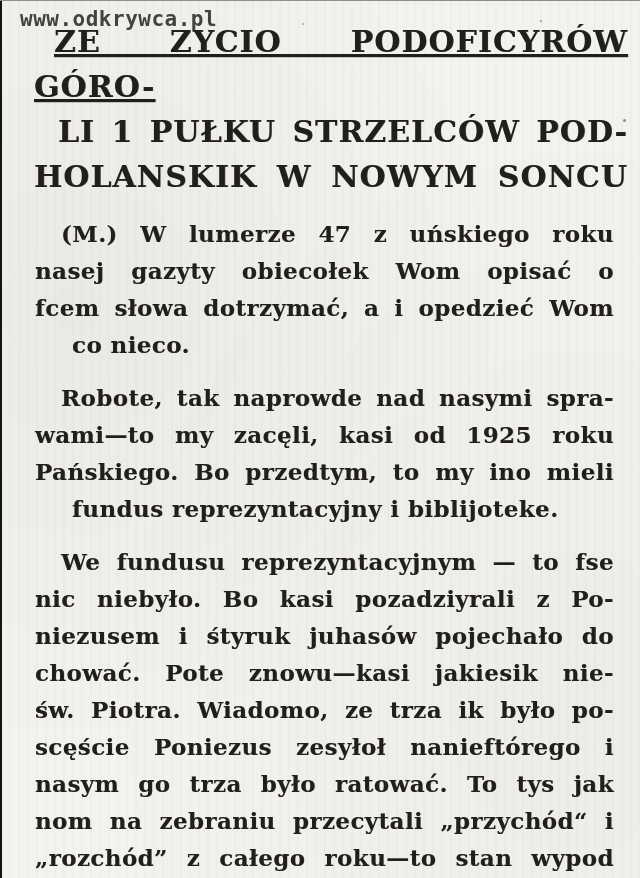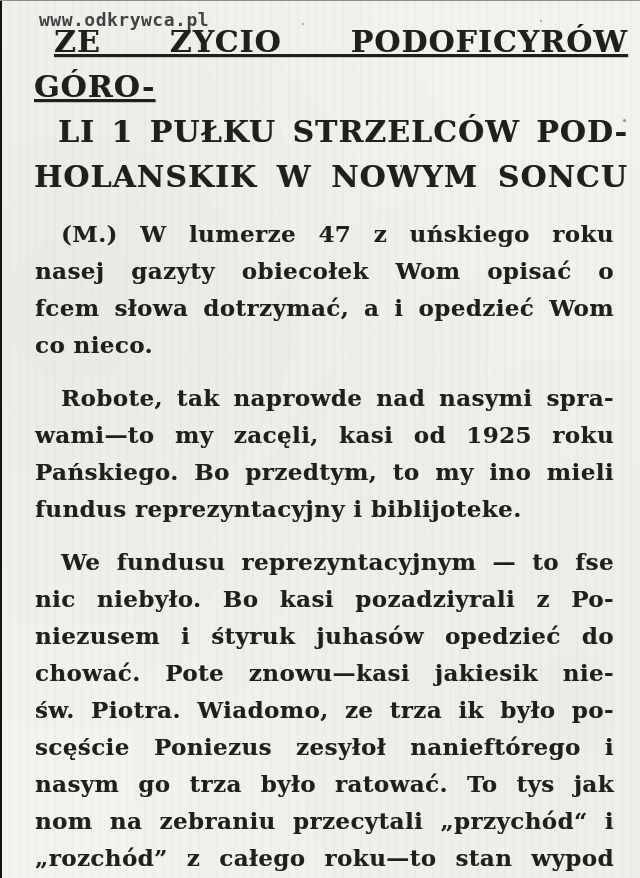--- a/index.html
+++ b/index.html
@@ -15,23 +15,23 @@
       repeating-linear-gradient(90deg, rgba(0,0,0,0.016) 0 2px, rgba(0,0,0,0) 2px 9px);
     border-top:1px solid rgba(60,60,60,0.55);
     font-family:"DejaVu Serif","Liberation Serif",serif;
     color:#211f1c;
   }
   .edge-left{
     position:absolute;left:0;top:0;bottom:0;width:2px;
     background:#141414;
   }
   .watermark{
-    position:absolute;top:11px;left:39px;z-index:3;
+    position:absolute;top:11px;left:20px;z-index:3;
     font-family:"DejaVu Sans Mono","Liberation Mono",monospace;
-    font-weight:bold;font-size:18px;line-height:15px;
+    font-weight:bold;font-size:21px;line-height:15px;
     color:rgba(42,42,42,0.88);
     letter-spacing:0.5px;
   }
   h1.headline{
     position:relative;z-index:2;
     margin:18px 12px 0 34px;
     width:594px;
     font-size:30px;line-height:45px;
     font-weight:bold;
     letter-spacing:1px;
@@ -44,21 +44,21 @@
     position:relative;z-index:2;
     margin:8px 26px 0 35px;
     width:579px;
     font-size:23px;line-height:37px;
     font-weight:bold;
     letter-spacing:0.4px;
     text-shadow:0.3px 0.3px 0 rgba(33,31,28,0.4);
   }
   .para + .para{margin-top:6px;}
   .line{text-align:justify;text-align-last:justify;}
-  .line.last{text-align-last:left;}
+  .line.last{text-align-last:left;margin-left:37px;}
   .line.first{text-indent:26px;margin-top:16px;}
   .speck{
     position:absolute;border-radius:50%;
     background:rgba(40,38,35,0.7);
     width:3px;height:3px;z-index:1;
   }
   .speck.s1{left:392px;top:166px;}
   .speck.s2{left:400px;top:164px;width:2px;height:2px;}
   .speck.s3{left:407px;top:167px;width:2px;height:2px;}
   .speck.s4{left:540px;top:19px;width:2px;height:2px;background:rgba(40,38,35,0.45);}
@@ -88,21 +88,21 @@
       </div>
       <div class="para">
         <div class="line first">Robote, tak naprowde nad nasymi spra-</div>
         <div class="line">wami—to my zacęli, kasi od 1925 roku</div>
         <div class="line">Pańskiego. Bo przedtym, to my ino mieli</div>
         <div class="line last">fundus reprezyntacyjny i biblijoteke.</div>
       </div>
       <div class="para">
         <div class="line first">We fundusu reprezyntacyjnym — to fse</div>
         <div class="line">nic niebyło. Bo kasi pozadziyrali z Po-</div>
-        <div class="line">niezusem i śtyruk juhasów opedzieć do</div>
+        <div class="line">niezusem i śtyruk juhasów pojechało do</div>
         <div class="line">chować.  Pote znowu—kasi jakiesik nie-</div>
         <div class="line">św. Piotra. Wiadomo, ze trza ik było po-</div>
         <div class="line">scęście Poniezus zesyłoł nanieftórego i</div>
         <div class="line">nasym go trza było ratować.  To tys jak</div>
         <div class="line">nom na zebraniu przecytali „przychód“ i</div>
         <div class="line">„rozchód” z całego roku—to stan wypod</div>
       </div>
     </div>
 
   <div class="speck s1"></div>

